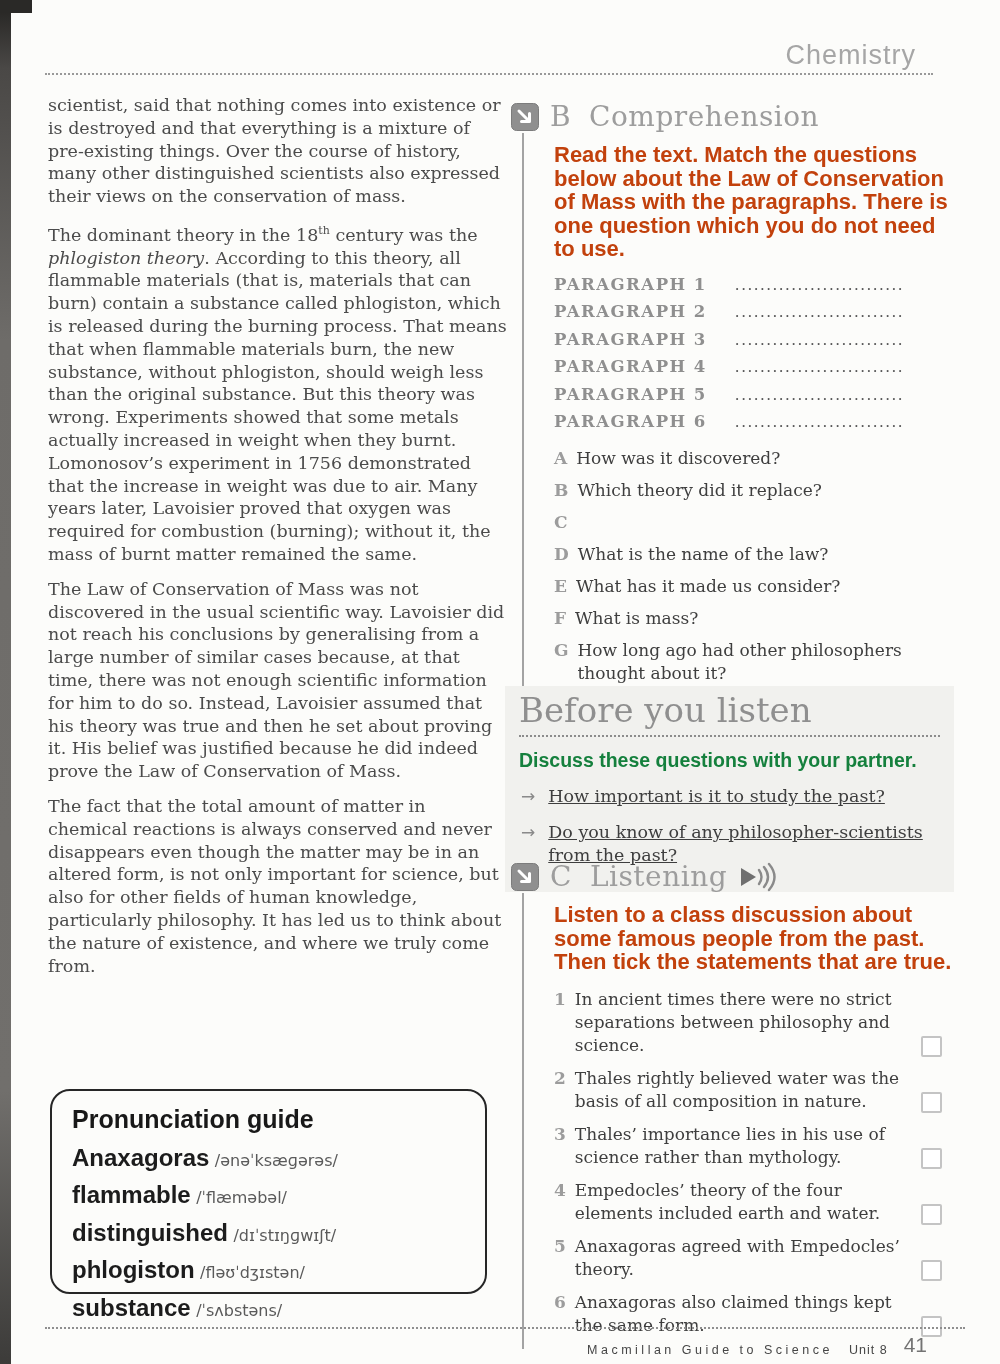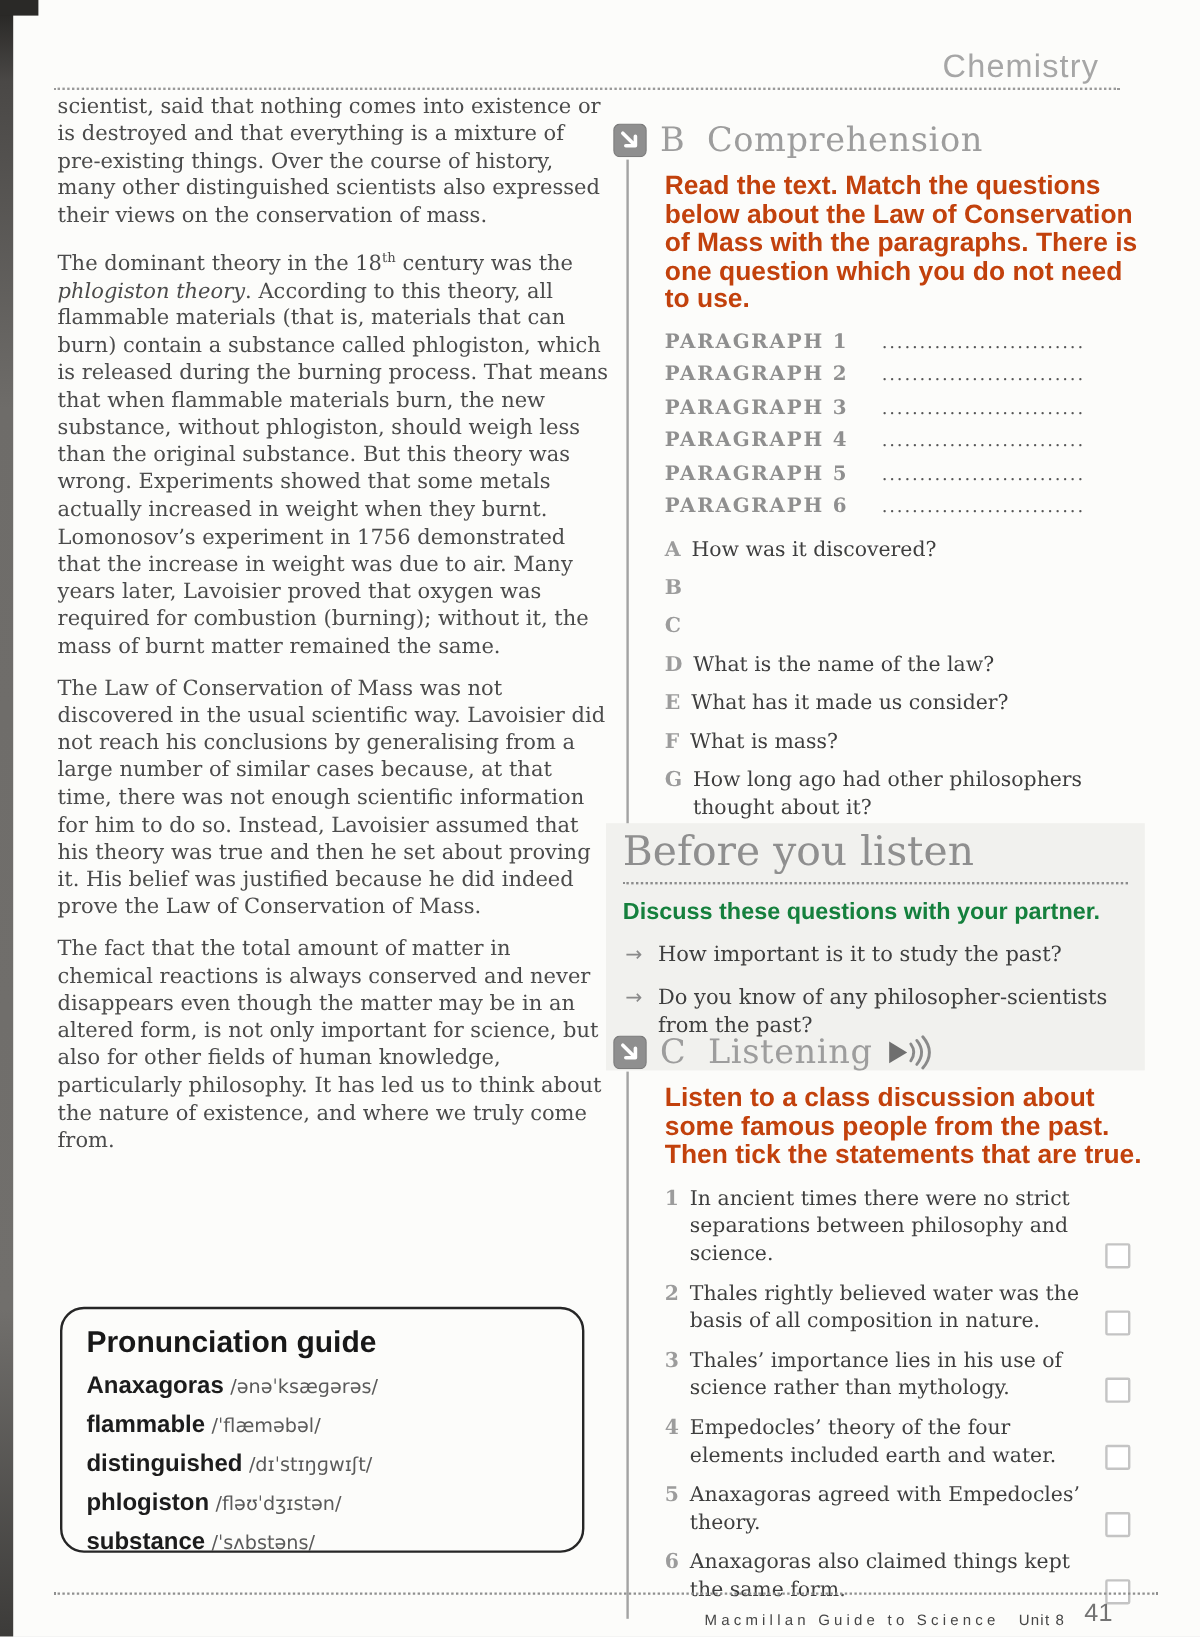--- a/index.html
+++ b/index.html
@@ -8,30 +8,30 @@
   
   .edge-strip{position:absolute;left:0;top:0;width:11px;height:1364px;
     background:linear-gradient(180deg,#232220 0%,#4a4846 5%,#6e6c69 25%,#716f6c 80%,#3c3b39 100%);}
   .edge-corner{position:absolute;left:0;top:0;width:32px;height:13px;background:#2a2927;}
 
   .header-title{position:absolute;top:40px;right:84px;font-family:"Liberation Sans",sans-serif;
     font-size:27px;color:#a6a6a6;letter-spacing:1px;}
   .header-rule{position:absolute;top:73px;left:45px;width:888px;border-top:2px dotted #999;}
 
   
-  .col-left{position:absolute;left:48px;top:78px;width:462px;}
+  .col-left{position:absolute;left:48px;top:94px;width:462px;}
   .body-para{font-size:17.5px;line-height:22.8px;margin:0 0 12px 0;color:#4b4b4b;}
   .body-para sup{font-size:11px;}
 
   .pron-box{position:absolute;left:50px;top:1089px;width:437px;height:205px;box-sizing:border-box;
     border:2.5px solid #262626;border-radius:20px;padding:12px 20px 10px 20px;background:#fcfcfa;}
   .pron-title{font-family:"Liberation Sans",sans-serif;font-weight:bold;font-size:25px;
     color:#181818;margin:2px 0 6px 0;}
   .pron-entry{margin:9.5px 0;font-size:17px;}
-  .pron-word{font-family:"Liberation Sans",sans-serif;font-weight:bold;font-size:20px;color:#1c1c1c;}
+  .pron-word{font-family:"Liberation Sans",sans-serif;font-weight:bold;font-size:24px;color:#1c1c1c;}
   .pron-ipa{font-family:"DejaVu Sans",sans-serif;font-size:16px;color:#5a5a5a;}
 
   
   .section{position:absolute;left:511px;width:444px;}
   .sec-head{display:flex;align-items:center;gap:11px;}
   .sec-icon{width:28px;height:28px;flex:none;}
   .sec-title{font-size:28px;color:#9d9d9d;letter-spacing:0.5px;white-space:nowrap;display:flex;align-items:center;gap:10px;}
   .sec-body{border-left:2px solid #a3a3a3;margin-left:11px;padding:8px 0 2px 30px;width:388px;box-sizing:content-box;}
   .instr{font-family:"Liberation Sans",sans-serif;font-weight:bold;font-size:22px;line-height:23.5px;
     color:#c2410c;margin:2px 0 14px 0;width:400px;}
@@ -45,21 +45,21 @@
   .q-letter{font-weight:bold;color:#9c9c9c;flex:none;}
 
   .before{position:absolute;left:505px;top:686px;width:449px;box-sizing:border-box;
     background:#f1f1ee;padding:4px 14px 12px 14px;}
   .before-title{font-size:34px;color:#8f8f8f;font-weight:normal;margin:0;padding-bottom:5px;
     border-bottom:2px dotted #8c8c8c;}
   .before-instr{font-family:"Liberation Sans",sans-serif;font-weight:bold;font-size:19.5px;
     color:#15803d;margin:12px 0 8px 0;}
   .bullet-row{display:flex;gap:13px;margin:13px 0 13px 2px;font-size:17.5px;line-height:23px;color:#3e3e3e;}
   .bullet-arrow{color:#8a8a8a;font-family:"DejaVu Sans",sans-serif;flex:none;font-size:17px;}
-  .bullet-text{width:392px;}
+  .bullet-text{width:392px;text-decoration:underline;}
 
   .st-list{margin-top:14px;}
   .st-row{display:flex;gap:9px;margin:10px 0;}
   .st-num{font-weight:bold;color:#9c9c9c;flex:none;font-size:17px;line-height:23px;}
   .st-text{font-size:17px;line-height:23px;color:#3e3e3e;width:340px;}
   .st-box{width:21px;height:21px;box-sizing:border-box;border:2px solid #c4c4c4;border-radius:2px;
     background:#fff;margin-left:auto;align-self:flex-end;flex:none;}
 
   .footer-rule{position:absolute;top:1327px;left:45px;width:920px;border-top:2px dotted #8f8f8f;}
   .footer{position:absolute;top:1333px;right:73px;display:flex;align-items:flex-end;gap:16px;
@@ -133,20 +133,21 @@
           <span class="para-dots">...........................</span>
         </div>
 
       <div class="q-list">
         <div class="q-row">
             <span class="q-letter">A</span>
             <span>How was it discovered?</span>
           </div>
         <div class="q-row">
             <span class="q-letter">B</span>
+            <span>Which theory did it replace?</span>
           </div>
         <div class="q-row">
             <span class="q-letter">C</span>
           </div>
         <div class="q-row">
             <span class="q-letter">D</span>
             <span>What is the name of the law?</span>
           </div>
         <div class="q-row">
             <span class="q-letter">E</span>

